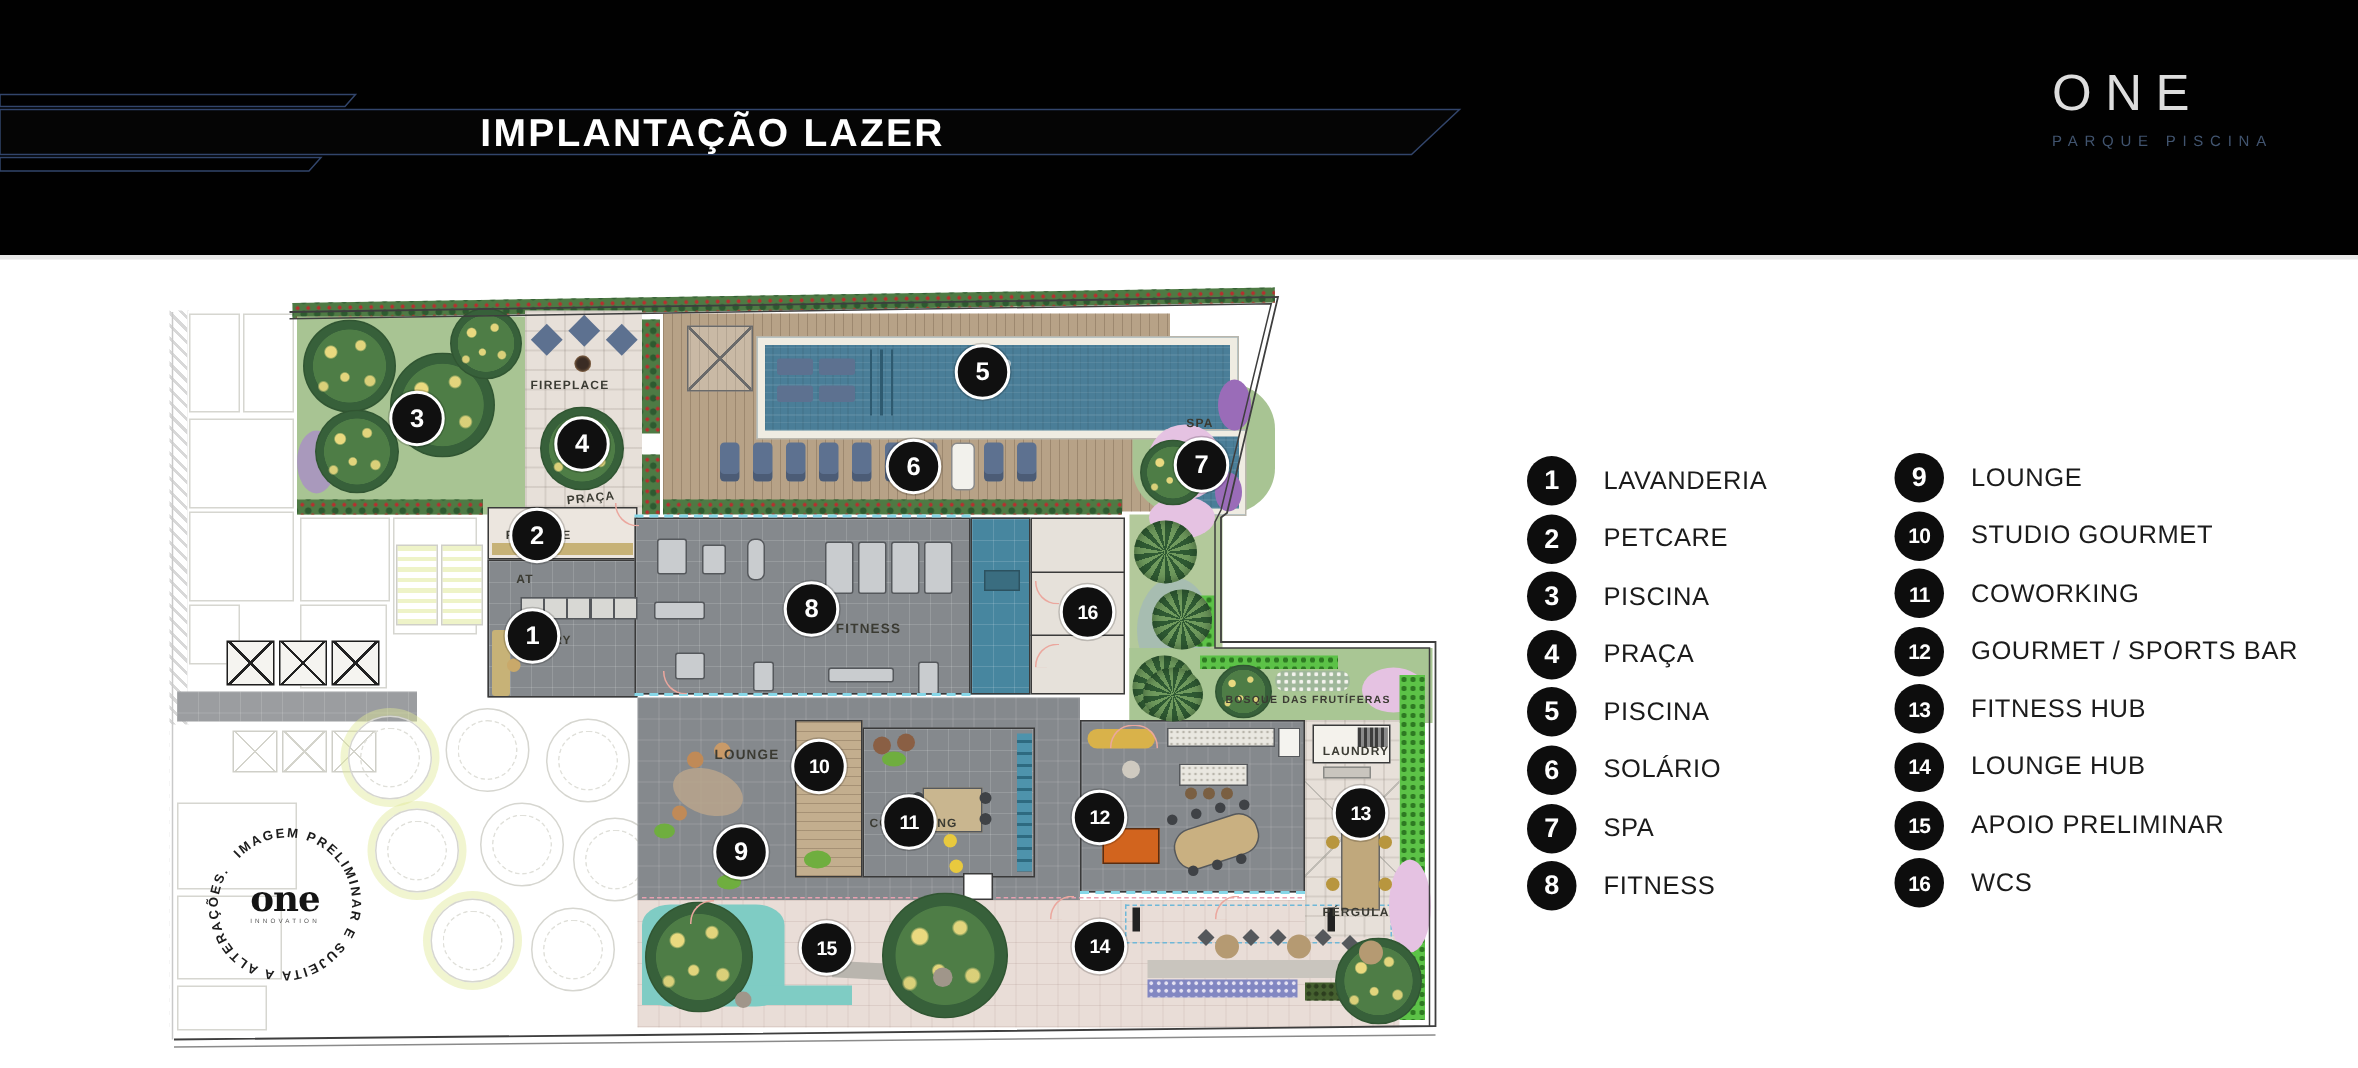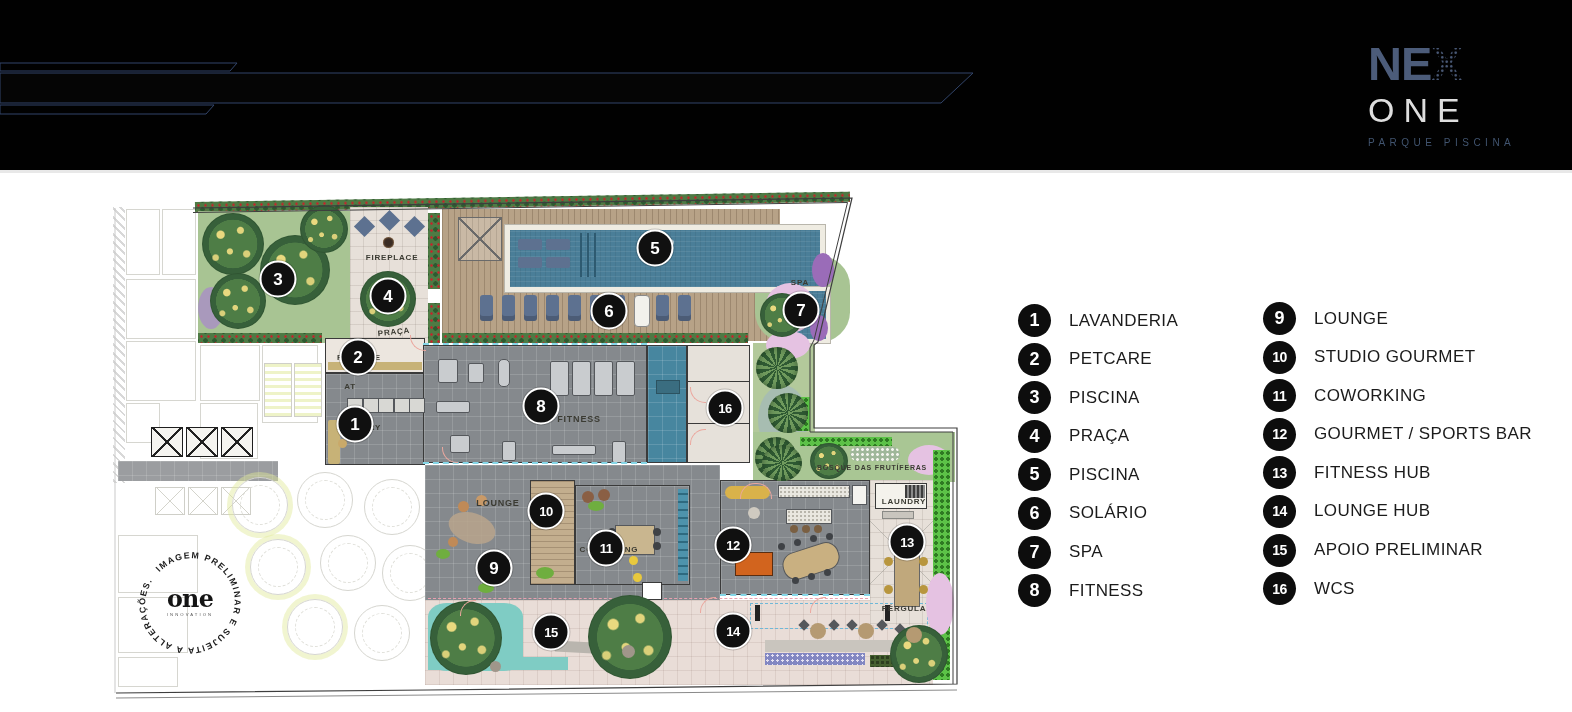--- a/index.html
+++ b/index.html
@@ -110,22 +110,22 @@
 <body>
 
 <div class="page">
 
   <div class="header">
     <svg class="abs" style="left:0;top:0;" width="1000" height="130" viewBox="0 0 1000 130">
       <polygon points="0,63 237,63 230,71 0,71" fill="#010101" stroke="#32456b" stroke-width="1"></polygon>
       <polygon points="0,73 973,73 941,103 0,103" fill="#050505" stroke="#32456b" stroke-width="1"></polygon>
       <polygon points="0,105 214,105 206,114 0,114" fill="#010101" stroke="#32456b" stroke-width="1"></polygon>
     </svg>
+    <div class="title-text">IMPLANTAÇÃO LAZER</div>
     <div class="logo">
-      <div class="logo-nex"><span>NE</span><span class="logo-x">X</span></div>
       <div class="logo-one">ONE</div>
       <div class="logo-tag">PARQUE PISCINA</div>
     </div>
   </div>
   <div class="header-sep"></div>
 
   <div id="plan">
 
     <div class="abs hatch" style="left:3px;top:12px;width:12px;height:478px;"></div>
 
@@ -419,21 +419,21 @@
       </div>
       <div class="marker two" style="left: 623px; top: 436px;">
         <span>14</span>
       </div>
       <div class="marker two" style="left: 441px; top: 437px;">
         <span>15</span>
       </div>
       <div class="marker two" style="left: 615px; top: 213px;">
         <span>16</span>
       </div>
-      <div class="plan-label" style="left: 282px; top: 62px; font-size: 8px; transform: translate(-50%, -50%) rotate(0deg);">FIREPLACE</div>
+      <div class="plan-label" style="left: 270px; top: 62px; font-size: 8px; transform: translate(-50%, -50%) rotate(0deg);">FIREPLACE</div>
       <div class="plan-label" style="left: 284px; top: 137px; font-size: 8px; transform: translate(-50%, -50%) rotate(-6deg);">PRAÇA</div>
       <div class="plan-label" style="left: 690px; top: 87px; font-size: 8px; transform: translate(-50%, -50%) rotate(0deg);">SPA</div>
       <div class="plan-label" style="left: 240px; top: 191px; font-size: 8px; transform: translate(-50%, -50%) rotate(0deg);">AT</div>
       <div class="plan-label" style="left: 469px; top: 224px; font-size: 9px; transform: translate(-50%, -50%) rotate(0deg);">FITNESS</div>
       <div class="plan-label" style="left: 388px; top: 308px; font-size: 9px; transform: translate(-50%, -50%) rotate(0deg);">LOUNGE</div>
       <div class="plan-label" style="left: 249px; top: 162px; font-size: 8px; transform: translate(-50%, -50%) rotate(0deg);">PETCARE</div>
       <div class="plan-label" style="left: 249px; top: 232px; font-size: 8px; transform: translate(-50%, -50%) rotate(0deg);">LAUNDRY</div>
       <div class="plan-label" style="left: 499px; top: 354px; font-size: 8px; transform: translate(-50%, -50%) rotate(0deg);">COWORKING</div>
       <div class="plan-label" style="left: 762px; top: 272px; font-size: 7px; transform: translate(-50%, -50%) rotate(0deg);">BOSQUE DAS FRUTÍFERAS</div>
       <div class="plan-label" style="left: 794px; top: 306px; font-size: 8px; transform: translate(-50%, -50%) rotate(0deg);">LAUNDRY</div>

